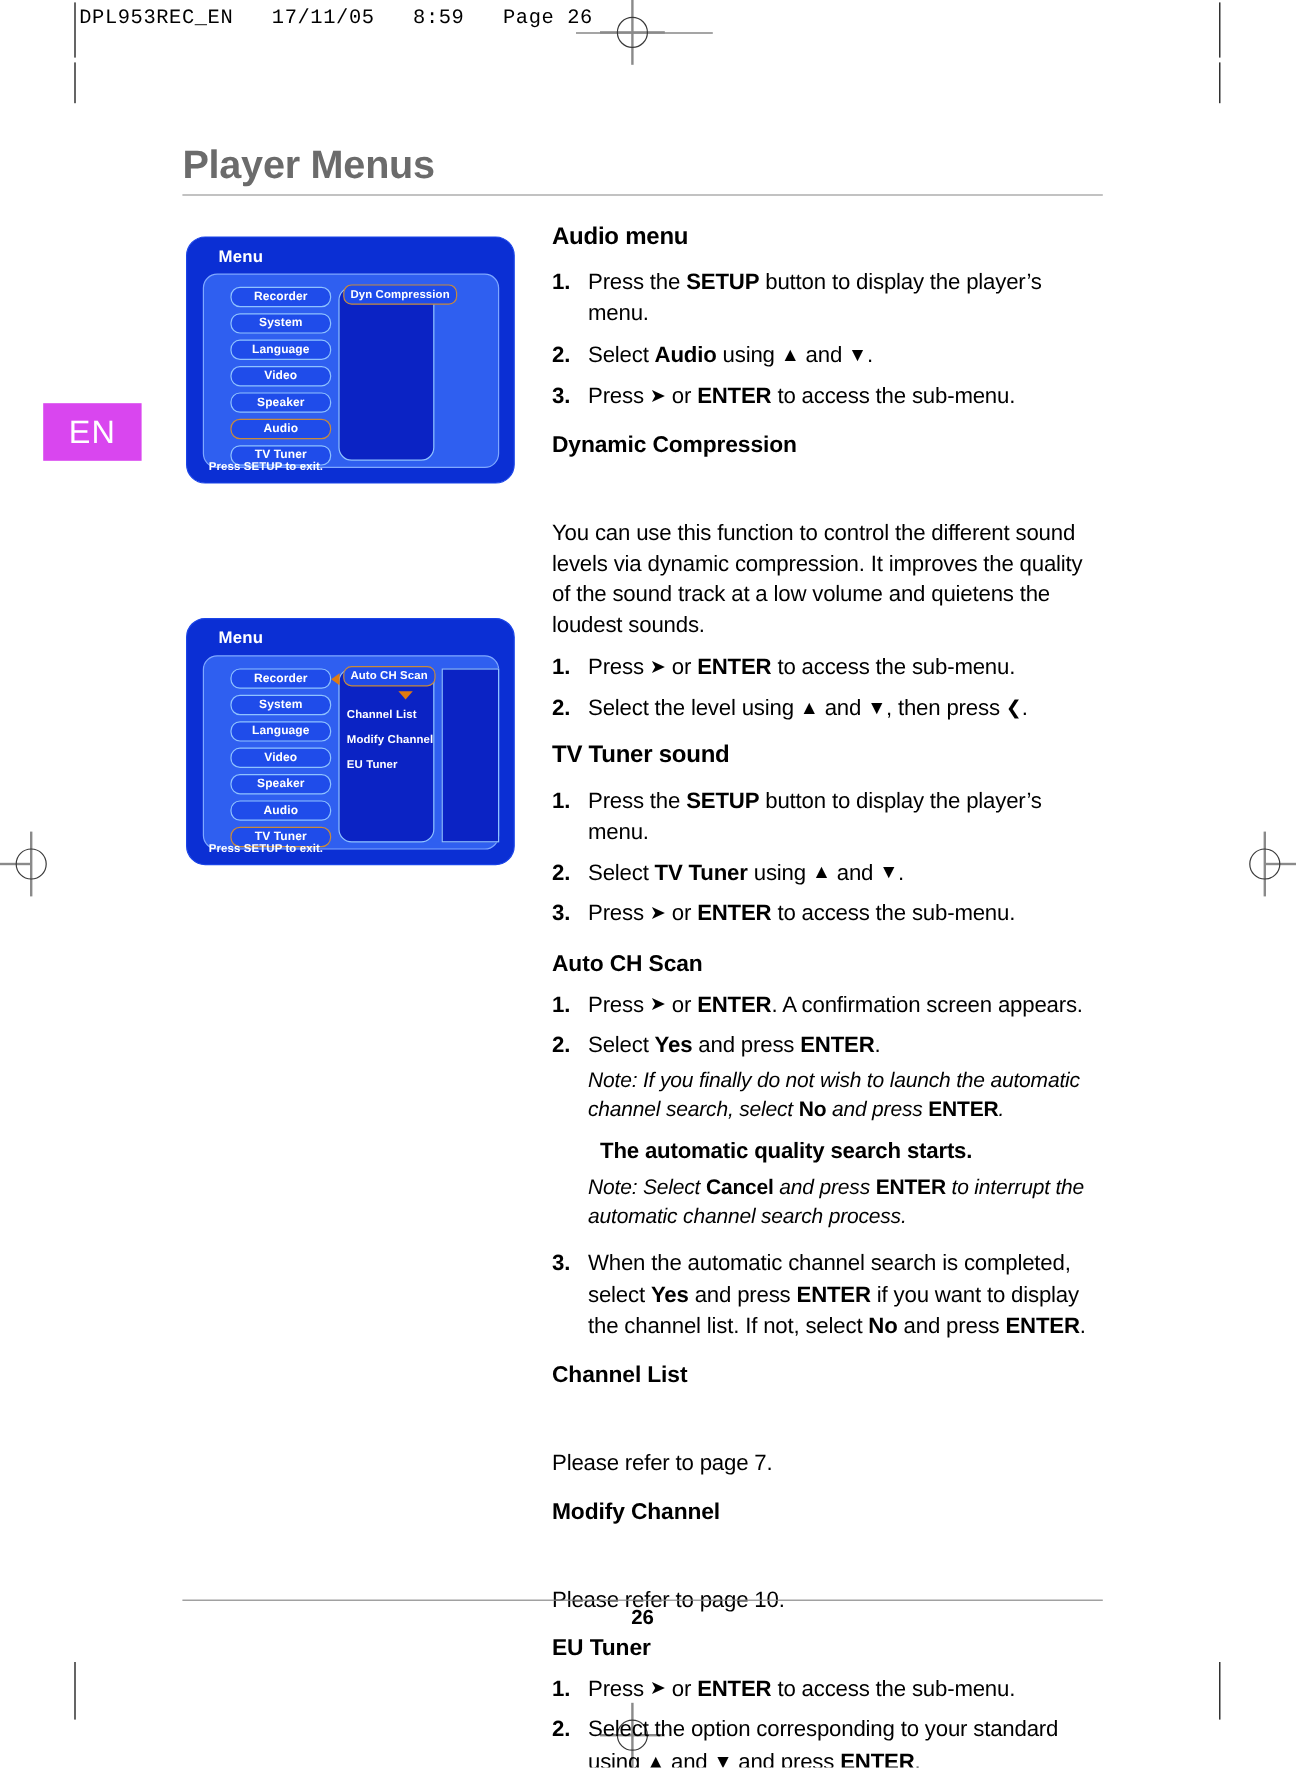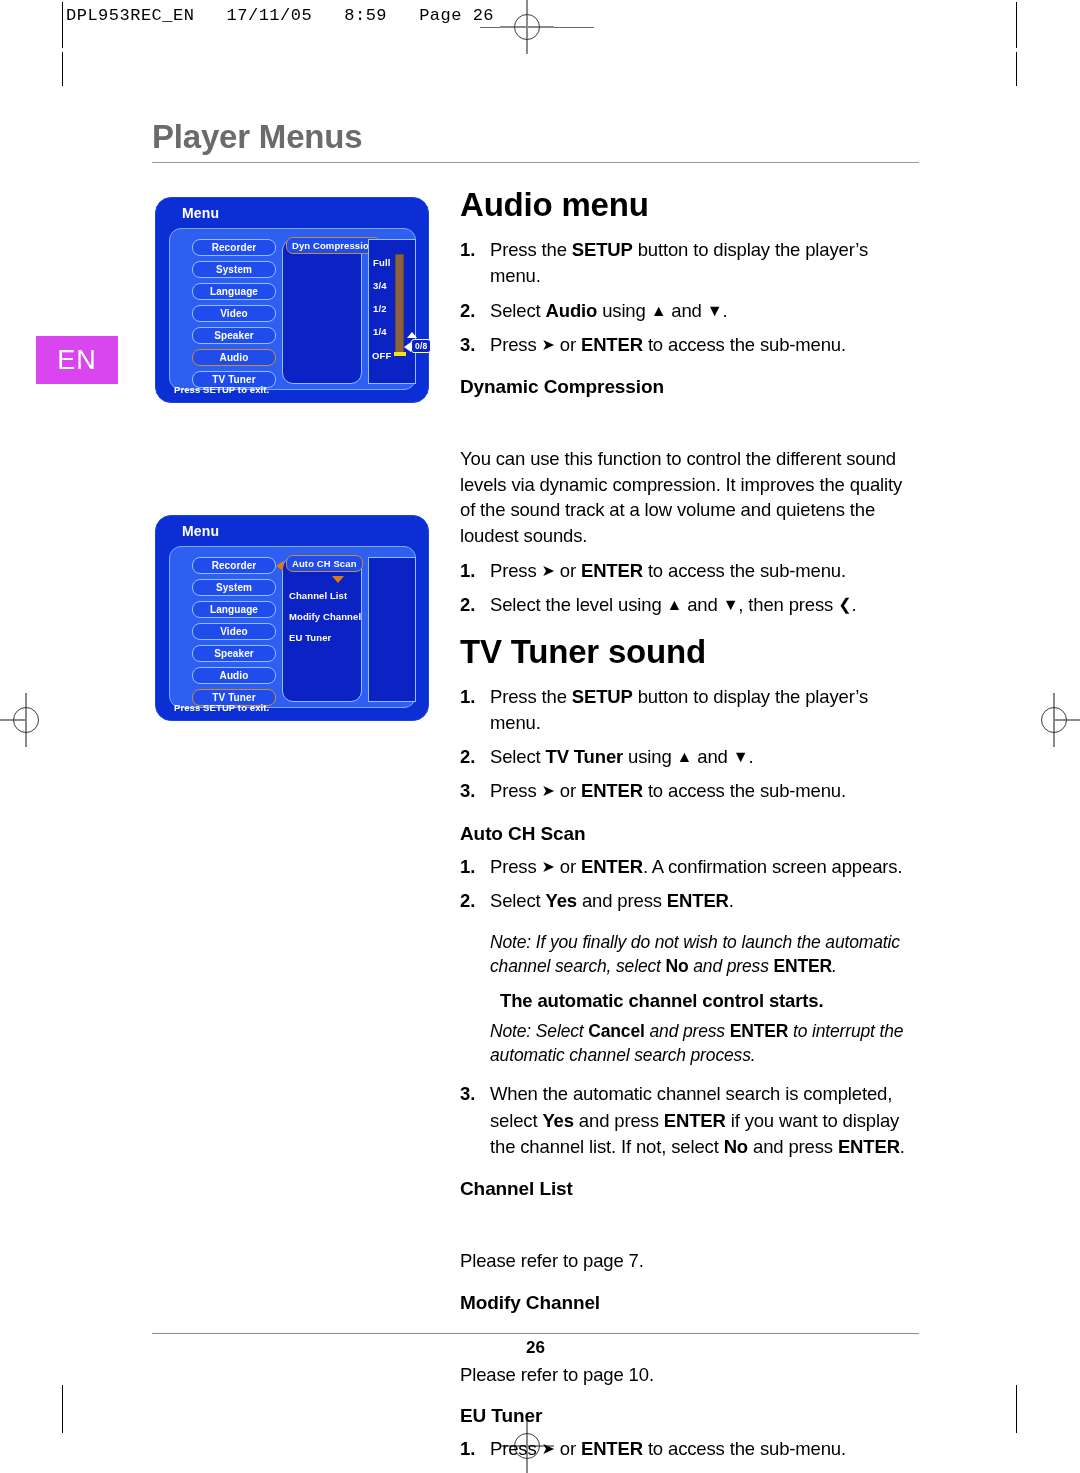--- a/index.html
+++ b/index.html
@@ -61,34 +61,34 @@
   #title-rule { height: 1.4px; background: #9a9a9a; width: 767px; }
 
   
   #footer-rule { position: absolute; left: 152px; top: 1333px; width: 767px; height: 1.2px; background: #8a8a8a; }
   #folio { position: absolute; left: 152px; top: 1338px; width: 767px; text-align: center;
            font-size: 17px; font-weight: bold; color: #000; }
 
   
   #col { position: absolute; left: 460px; top: 186px; width: 460px; }
   h2.sec {
-    font-size: 33px; font-weight: bold; color: #000;
+    font-size: 20px; font-weight: bold; color: #000;
     letter-spacing: -0.2px; margin-bottom: 13px; margin-top: 0;
   }
   h3.sub {
     font-size: 19px; font-weight: bold; color: #000;
     margin-top: 18px; margin-bottom: 9px; letter-spacing: -0.1px;
   }
   p.body {
     font-size: 18.5px; color: #000; line-height: 1.38;
     margin-bottom: 3px; letter-spacing: -0.15px; margin-top: 48px;
   }
   p.note {
     font-size: 17.5px; color: #000; line-height: 1.38; font-style: italic;
-    margin-top: 16px; margin-bottom: 4px; letter-spacing: -0.15px;
+    margin-top: 4px; margin-bottom: 4px; letter-spacing: -0.15px;
   }
   p.note b { font-style: normal; }
   .ol { list-style: none; }
   .li {
     display: flex; font-size: 18.5px; color: #000;
     line-height: 1.42; margin-bottom: 8px; letter-spacing: -0.15px;
   }
   .li .num { width: 30px; flex: 0 0 30px; font-weight: bold; }
   .li .txt { flex: 1; }
   .indent { margin-left: 30px; }
@@ -251,34 +251,20 @@
         <div class="navbtn">Video</div>
         <div class="navbtn">Speaker</div>
         <div class="navbtn sel">Audio</div>
         <div class="navbtn">TV Tuner</div>
       </div>
 
       <div class="midpanel" style="left:112px; top:10px; width:80px; height:145px;">
         <div class="miditem hl" style="top:-3px;">Dyn Compression</div>
       </div>
 
-      <div class="rightpanel" style="left:198px; top:10px; width:48px; height:145px;">
-        <div class="lvl" style="left:4px; top:17px;">Full</div>
-        <div class="lvl" style="left:4px; top:40px;">3/4</div>
-        <div class="lvl" style="left:4px; top:63px;">1/2</div>
-        <div class="lvl" style="left:4px; top:86px;">1/4</div>
-        <div class="lvl" style="left:3px; top:110px;">OFF</div>
-
-        <div class="sliderbar" style="left:26px; top:14px; width:9px; height:100px;"></div>
-        <div class="slidercap" style="left:25px; top:112px; width:12px; height:4px;"></div>
-
-        <div class="tri-up-w" style="left:38px; top:92px;"></div>
-        <div class="tri-left-w" style="left:35px; top:102px;"></div>
-        <div class="valbadge" style="left:42px; top:99px;">0/8</div>
-      </div>
     </div>
     <div class="exitmsg">Press SETUP to exit.</div>
   </div>
 
   <div class="osd" id="osd2" style="left:155px; top:515px; width:274px; height:206px;">
     <div class="osd-title">Menu</div>
     <div class="inner">
       <div class="navcol">
         <div class="navbtn">Recorder</div>
         <div class="navbtn">System</div>
@@ -354,21 +340,21 @@
     <div class="ol">
       <div class="li">
           <span class="num">1.</span>
           <span class="txt">Press <span class="arr">➤</span> or <b>ENTER</b>. A confirmation screen appears.</span>
         </div>
       <div class="li tight">
           <span class="num">2.</span>
           <span class="txt">Select <b>Yes</b> and press <b>ENTER</b>.</span>
         </div>
       <p class="note indent" style="margin-left:30px;">Note: If you finally do not wish to launch the automatic channel search, select <b>No</b> and press <b>ENTER</b>.</p>
-      <p class="body indent" style="margin-left:40px; margin-top:9px; font-weight:600;">The automatic channel control starts.</p>
+      <p class="body indent" style="margin-left:40px; margin-top:9px; font-weight:600;">The automatic quality search starts.</p>
       <p class="note indent" style="margin-left:30px; margin-top:6px;">Note: Select <b>Cancel</b> and press <b>ENTER</b> to interrupt the automatic channel search process.</p>
       <div class="li" style="margin-top:14px;">
           <span class="num">3.</span>
           <span class="txt">When the automatic channel search is completed, select <b>Yes</b> and press <b>ENTER</b> if you want to display the channel list. If not, select <b>No</b> and press <b>ENTER</b>.</span>
         </div>
     </div>
 
     <h3 class="sub">Channel List</h3>
     <p class="body">Please refer to page 7.</p>
 

